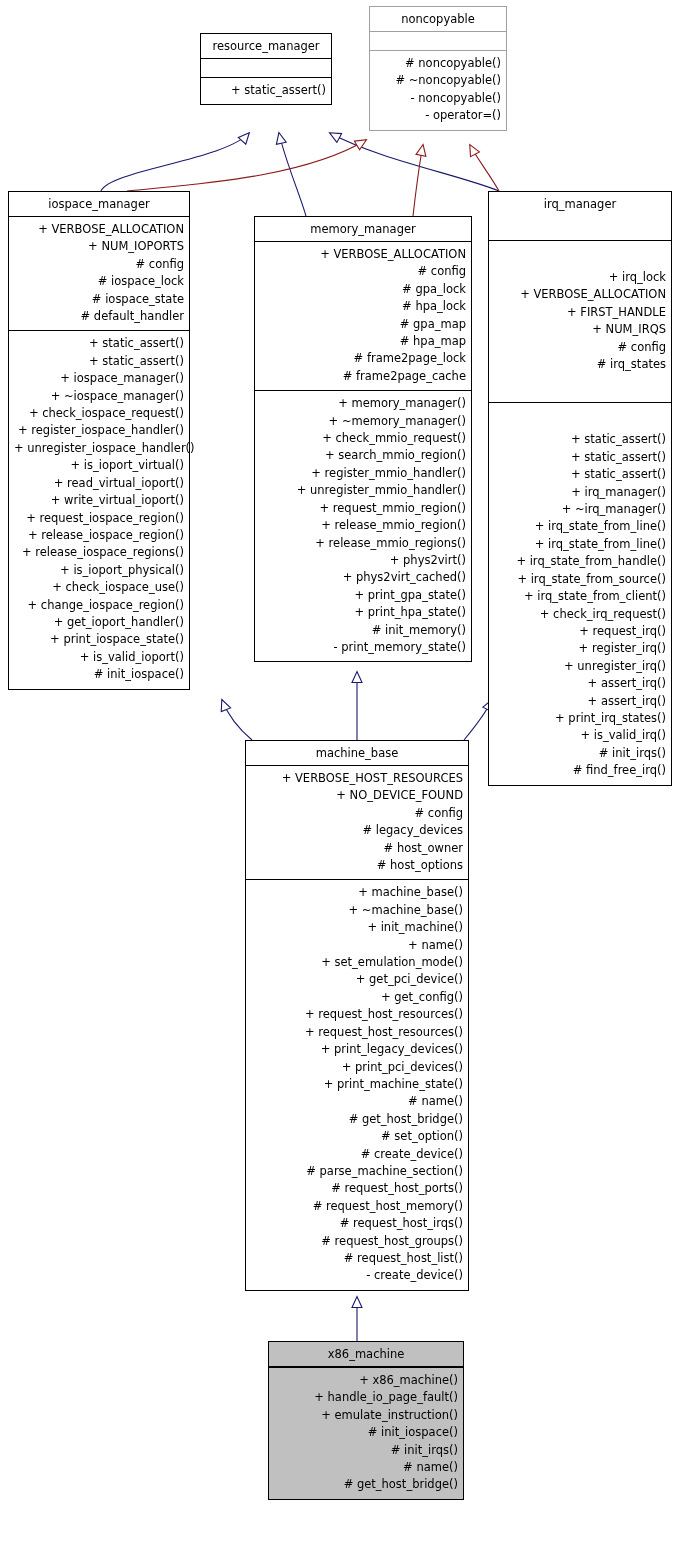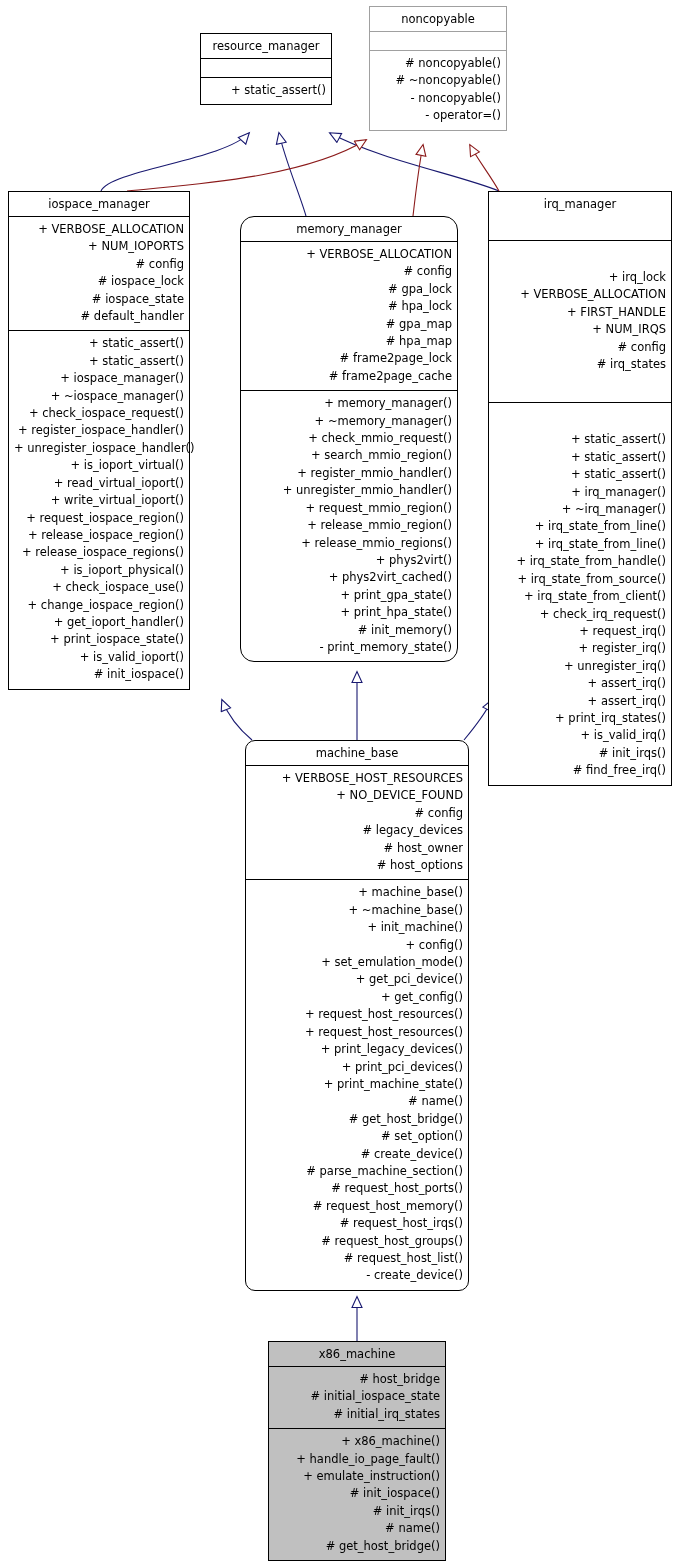--- a/index.html
+++ b/index.html
@@ -132,21 +132,21 @@
       <div class="member">+ is_ioport_physical()</div>
       <div class="member">+ check_iospace_use()</div>
       <div class="member">+ change_iospace_region()</div>
       <div class="member">+ get_ioport_handler()</div>
       <div class="member">+ print_iospace_state()</div>
       <div class="member">+ is_valid_ioport()</div>
       <div class="member"># init_iospace()</div>
     </div>
   </div>
 
-  <div class="uml-class" style="left:240px;top:216px;width:218px;border-radius:14px;">
+  <div class="uml-class" style="left:254px;top:216px;width:218px;">
     <div class="cls-title">memory_manager</div>
     <div class="sep"></div>
     <div class="compartment">
       <div class="member">+ VERBOSE_ALLOCATION</div>
       <div class="member"># config</div>
       <div class="member"># gpa_lock</div>
       <div class="member"># hpa_lock</div>
       <div class="member"># gpa_map</div>
       <div class="member"># hpa_map</div>
       <div class="member"># frame2page_lock</div>
@@ -201,37 +201,37 @@
       <div class="member">+ unregister_irq()</div>
       <div class="member">+ assert_irq()</div>
       <div class="member">+ assert_irq()</div>
       <div class="member">+ print_irq_states()</div>
       <div class="member">+ is_valid_irq()</div>
       <div class="member"># init_irqs()</div>
       <div class="member"># find_free_irq()</div>
     </div>
   </div>
 
-  <div class="uml-class" style="left:245px;top:740px;width:224px;border-radius:10px;">
+  <div class="uml-class" style="left:245px;top:740px;width:224px;">
     <div class="cls-title">machine_base</div>
     <div class="sep"></div>
     <div class="compartment">
       <div class="member">+ VERBOSE_HOST_RESOURCES</div>
       <div class="member">+ NO_DEVICE_FOUND</div>
       <div class="member"># config</div>
       <div class="member"># legacy_devices</div>
       <div class="member"># host_owner</div>
       <div class="member"># host_options</div>
     </div>
     <div class="sep"></div>
     <div class="compartment">
       <div class="member">+ machine_base()</div>
       <div class="member">+ ~machine_base()</div>
       <div class="member">+ init_machine()</div>
-      <div class="member">+ config()</div>
+      <div class="member">+ name()</div>
       <div class="member">+ set_emulation_mode()</div>
       <div class="member">+ get_pci_device()</div>
       <div class="member">+ get_config()</div>
       <div class="member">+ request_host_resources()</div>
       <div class="member">+ request_host_resources()</div>
       <div class="member">+ print_legacy_devices()</div>
       <div class="member">+ print_pci_devices()</div>
       <div class="member">+ print_machine_state()</div>
       <div class="member"># name()</div>
       <div class="member"># get_host_bridge()</div>
@@ -240,28 +240,23 @@
       <div class="member"># parse_machine_section()</div>
       <div class="member"># request_host_ports()</div>
       <div class="member"># request_host_memory()</div>
       <div class="member"># request_host_irqs()</div>
       <div class="member"># request_host_groups()</div>
       <div class="member"># request_host_list()</div>
       <div class="member">- create_device()</div>
     </div>
   </div>
 
-  <div class="uml-class filled" style="left:268px;top:1341px;width:178px;">
+  <div class="uml-class filled" style="left:268px;top:1341px;width:196px;">
     <div class="cls-title">x86_machine</div>
     <div class="sep"></div>
-    <div class="compartment">
-      <div class="member"># host_bridge</div>
-      <div class="member"># initial_iospace_state</div>
-      <div class="member"># initial_irq_states</div>
-    </div>
     <div class="sep"></div>
     <div class="compartment">
       <div class="member">+ x86_machine()</div>
       <div class="member">+ handle_io_page_fault()</div>
       <div class="member">+ emulate_instruction()</div>
       <div class="member"># init_iospace()</div>
       <div class="member"># init_irqs()</div>
       <div class="member"># name()</div>
       <div class="member"># get_host_bridge()</div>
     </div>

